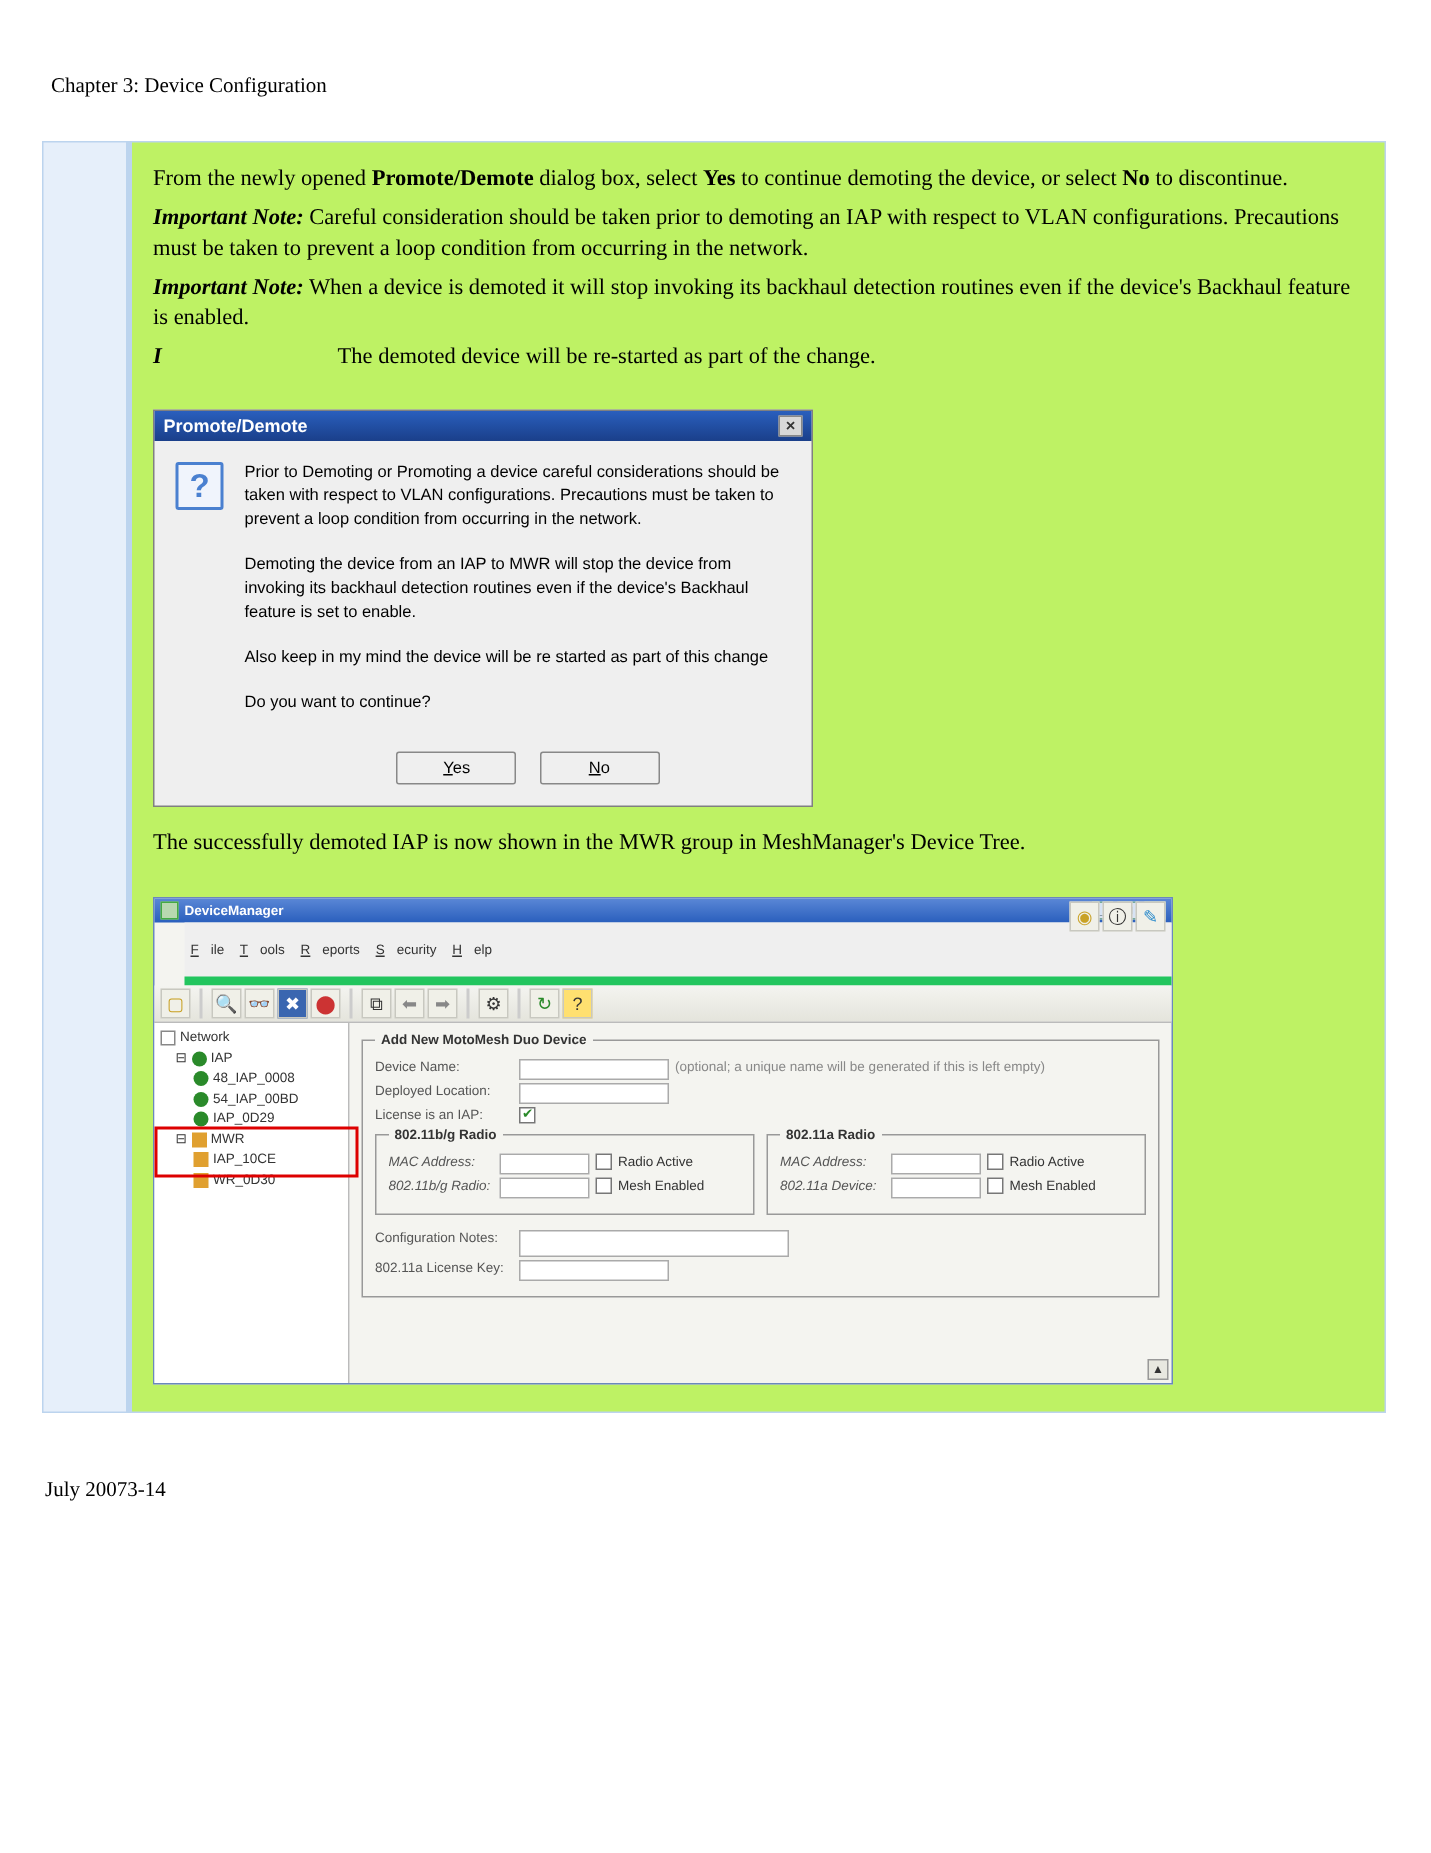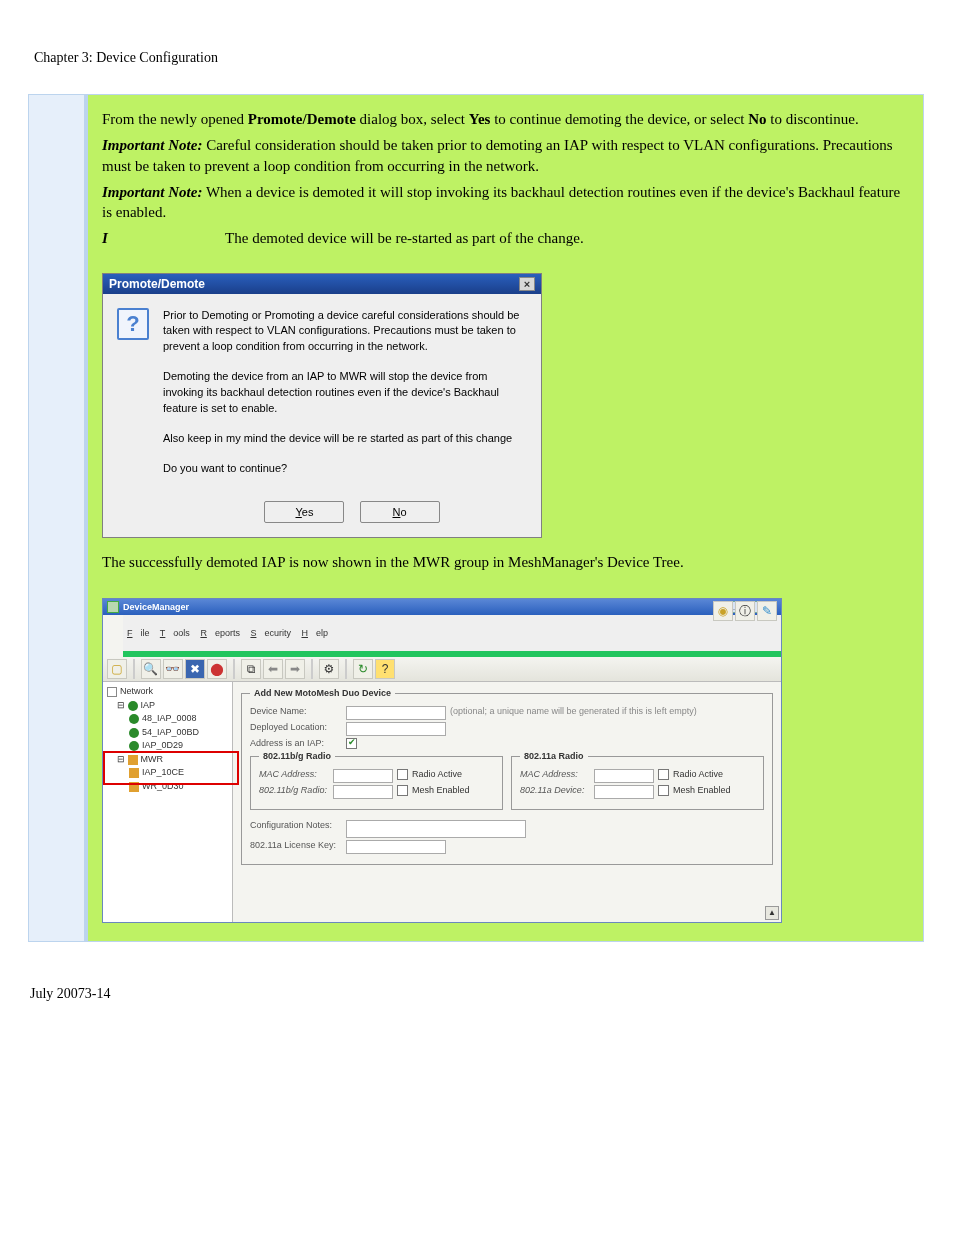--- a/index.html
+++ b/index.html
@@ -355,21 +355,21 @@
           <div class="frow">
             <span class="flab">Device Name:</span>
             <span class="finp med"></span>
             <span class="hint">(optional; a unique name will be generated if this is left empty)</span>
           </div>
           <div class="frow">
             <span class="flab">Deployed Location:</span>
             <span class="finp med"></span>
           </div>
           <div class="frow">
-            <span class="flab">Address is an IAP:</span>
+            <span class="flab">License is an IAP:</span>
             <span class="chk on"></span>
           </div>
 
           <div class="radio-grid">
             <fieldset>
               <legend>802.11b/g Radio</legend>
               <div class="frow">
                 <span class="rlab">MAC Address:</span>
                 <span class="finp" style="width:60px"></span>
                 <span class="chk"></span>

